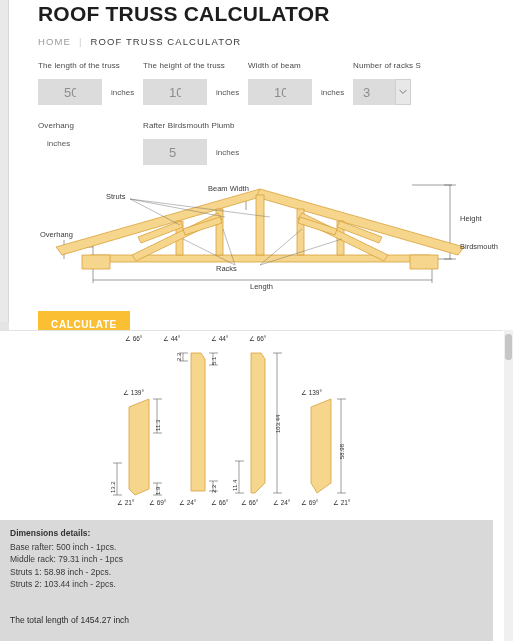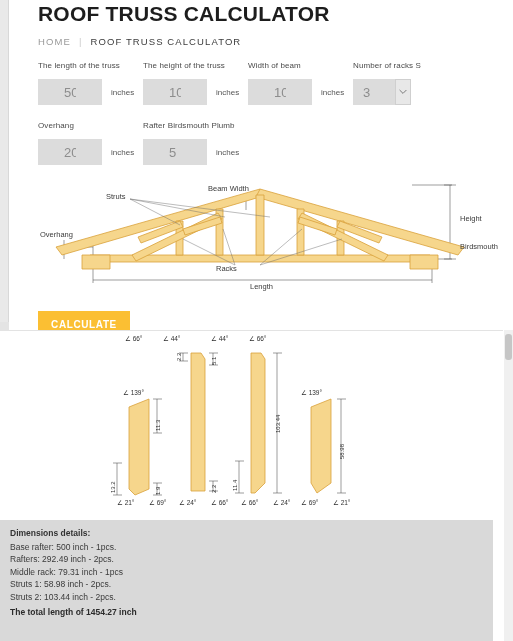--- a/index.html
+++ b/index.html
@@ -151,23 +151,23 @@
     color: #333;
     margin-bottom: 3px;
   }
   .dims-line {
     font-size: 8.5px;
     color: #3a3a3a;
     line-height: 12.4px;
   }
   .dims-total {
     font-size: 8.5px;
-    font-weight: bold;
+    font-weight: normal;
     color: #2b2b2b;
-    margin-top: 4px;
+    margin-top: 24px;
   }
   
   .scrollbar-track {
     position: absolute;
     right: 0; top: 330px;
     width: 9px; height: 311px;
     background: #f0f0f0;
   }
   .scrollbar-thumb {
     position: absolute;
@@ -235,21 +235,20 @@
           </div>
         </div>
 
       </div>
 
       <div class="form-row">
 
         <div class="field">
           <div class="field-label">Overhang</div>
           <div class="field-row">
-            <input class="field-input" type="text" value="20" style="">
             <span class="field-unit">inches</span>
           </div>
         </div>
 
         <div class="field">
           <div class="field-label">Rafter Birdsmouth Plumb</div>
           <div class="field-row">
             <input class="field-input" type="text" value="5" style="">
             <span class="field-unit">inches</span>
           </div>
@@ -430,21 +429,20 @@
         <text x="208" y="174">∠ 66°</text>
         <text x="240" y="174">∠ 24°</text>
         <text x="268" y="174">∠ 69°</text>
         <text x="300" y="174">∠ 21°</text>
       </g>
     </svg>
 
     <div class="dims-panel">
       <div class="dims-title">Dimensions details:</div>
       <div class="dims-line">Base rafter: 500 inch - 1pcs.</div>
-      <div class="dims-line">Rafters: 292.49 inch - 2pcs.</div>
       <div class="dims-line">Middle rack: 79.31 inch - 1pcs</div>
       <div class="dims-line">Struts 1: 58.98 inch - 2pcs.</div>
       <div class="dims-line">Struts 2: 103.44 inch - 2pcs.</div>
       <div class="dims-total">The total length of 1454.27 inch</div>
     </div>
   </div>
 
   <div class="scrollbar-track"></div>
   <div class="scrollbar-thumb"></div>
 

